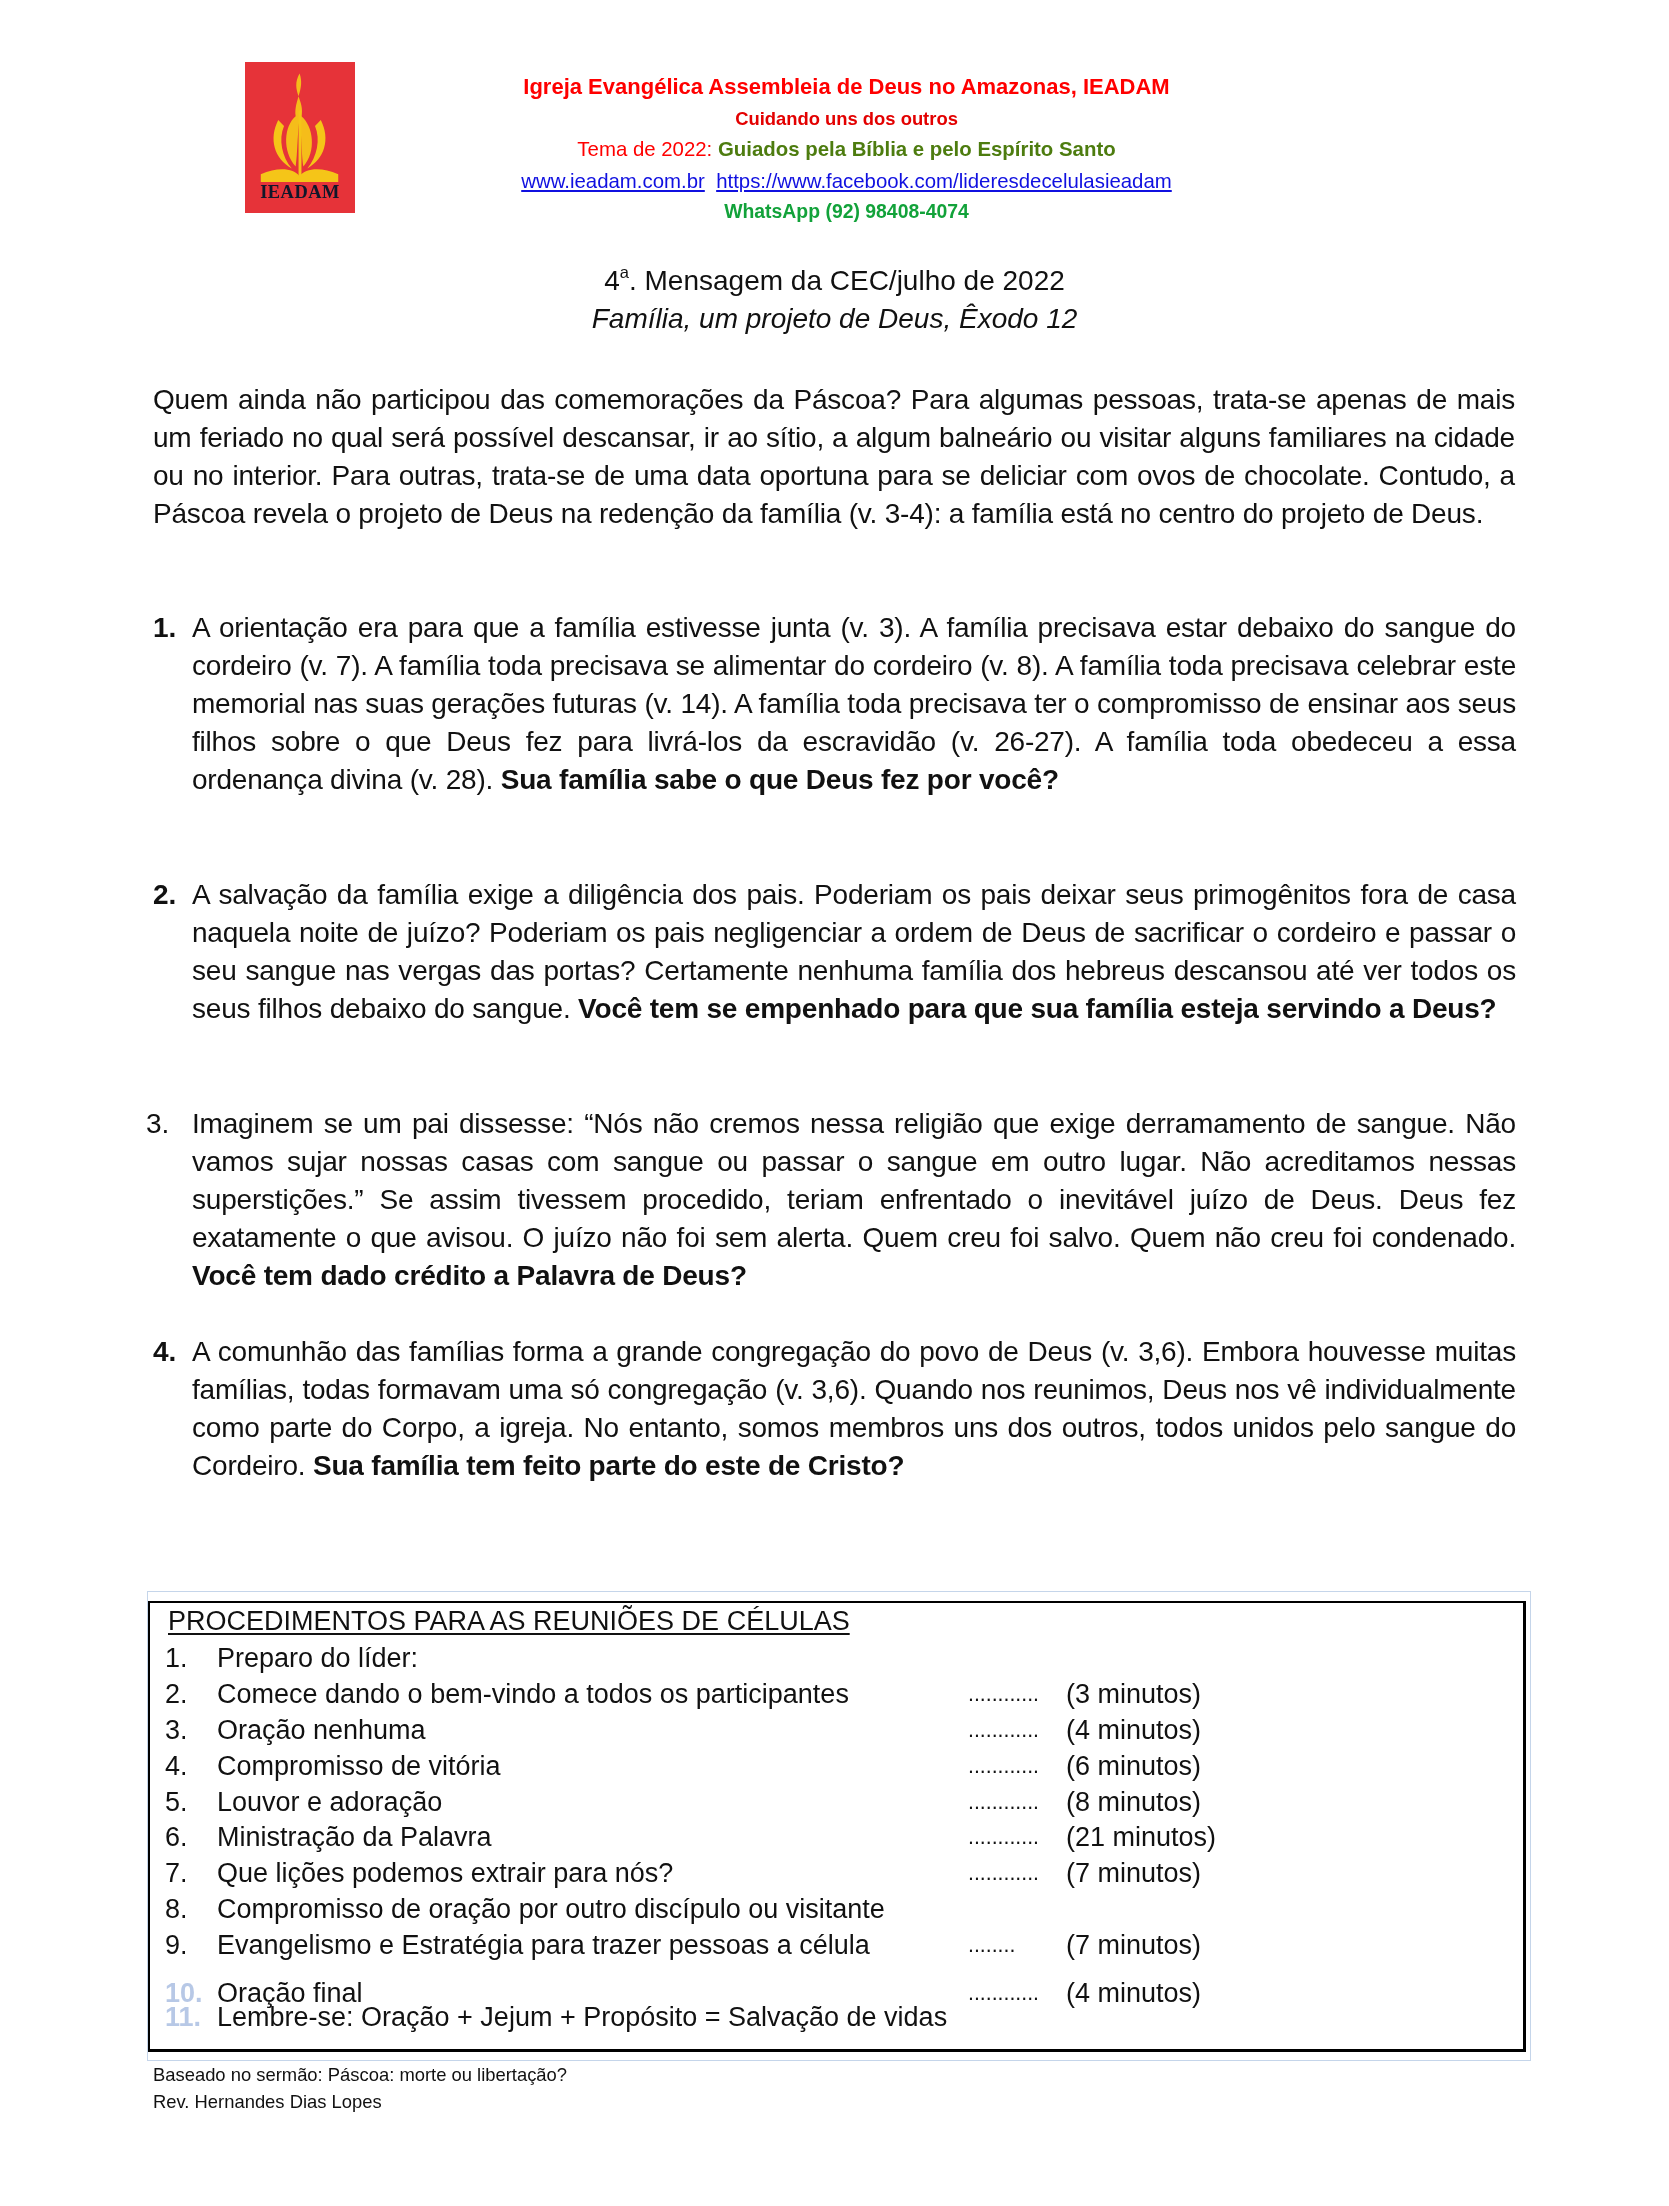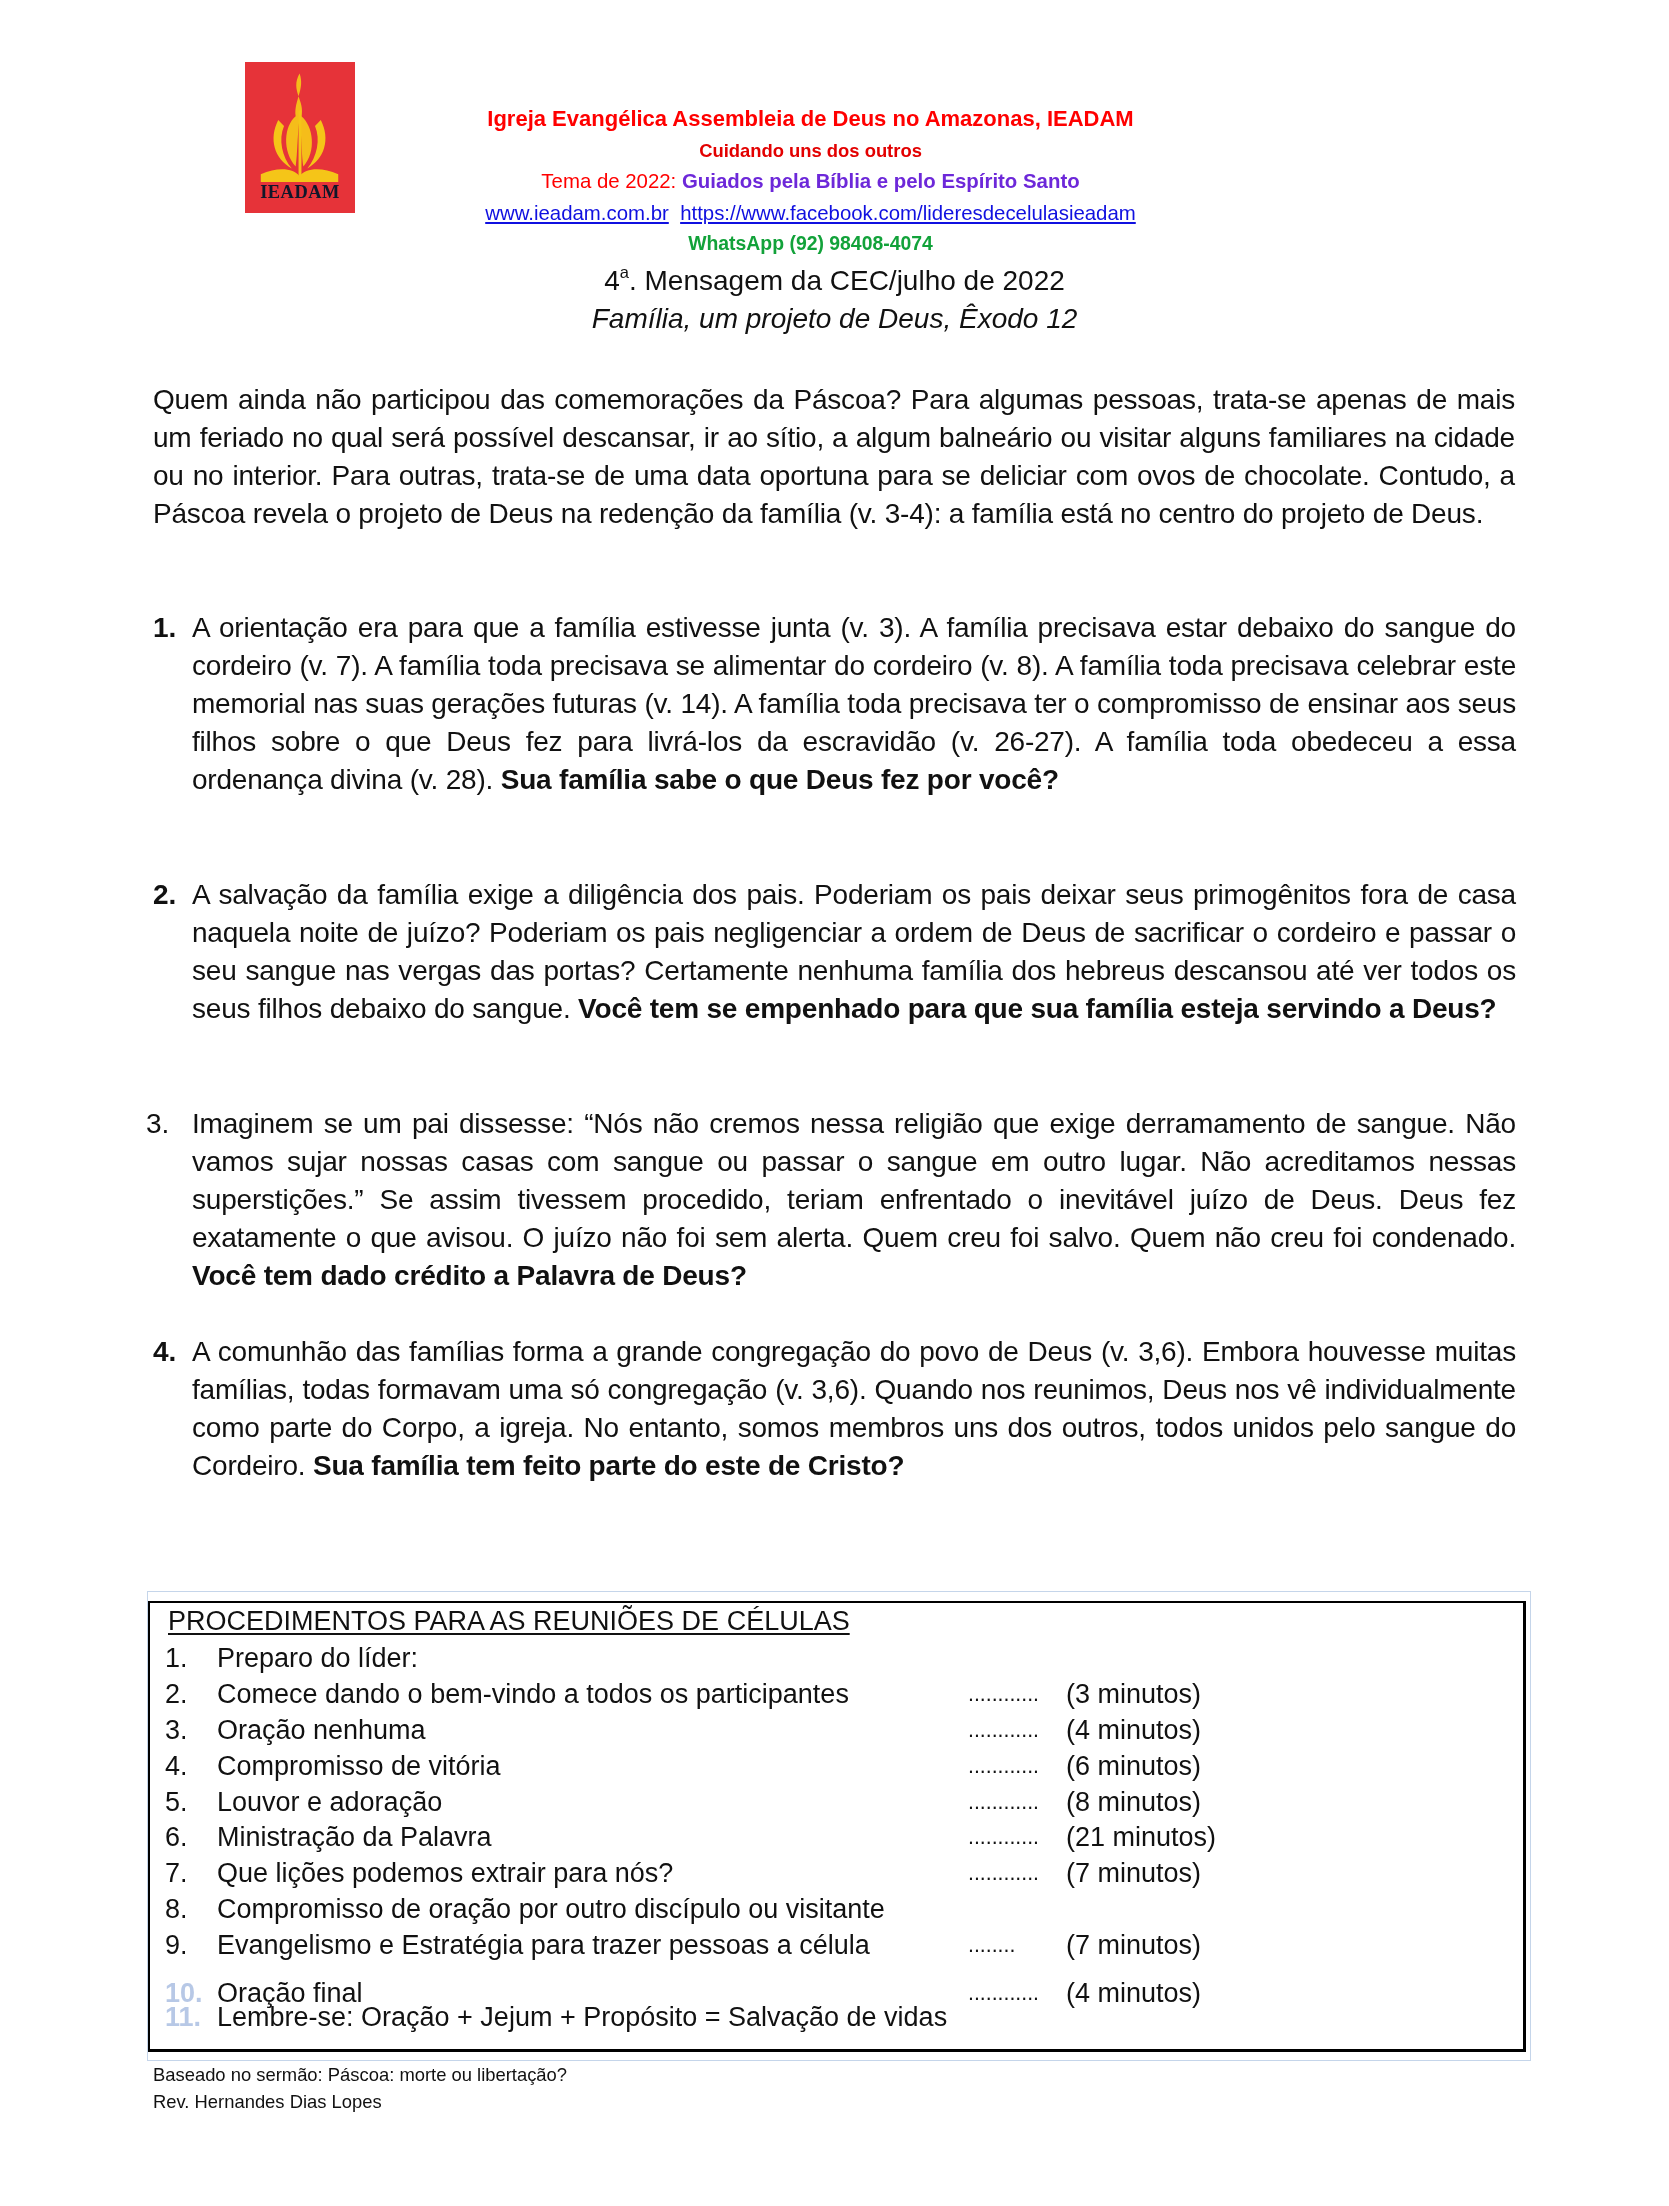--- a/index.html
+++ b/index.html
@@ -10,25 +10,25 @@
     .logo {
       position: absolute; left: 245px; top: 62px; width: 110px; height: 151px;
       background: #e63339;
     }
     .logo svg { position: absolute; left: 0; top: 0; }
     .logo-text {
       position: absolute; left: 0; right: 0; bottom: 9.7px; text-align: center;
       font-family: "Liberation Serif", serif; font-weight: bold; color: #0f172a;
       font-size: 18.4px; letter-spacing: 0.5px;
     }
-    .hdr { position: absolute; left: 403px; width: 815px; text-align: center; font-family: "Liberation Sans", sans-serif; line-height: 1; margin-top: 32px; }
+    .hdr { position: absolute; left: 439px; width: 815px; text-align: center; font-family: "Liberation Sans", sans-serif; line-height: 1; }
     .hdr-title { top: 76px; font-size: 22px; font-weight: bold; color: #ff0000; }
     .hdr-motto { top: 110px; font-size: 18.4px; font-weight: bold; color: #e30000; }
     .hdr-theme { top: 139px; font-size: 20.4px; color: #ff0000; }
-    .hdr-theme .theme-value { color: #6d28d9; font-weight: bold; }
+    .hdr-theme .theme-value { color: #4d7c0f; font-weight: bold; }
     .hdr-links { top: 171px; font-size: 20.4px; color: #1010e0; }
     .hdr-links a { color: #1010e0; text-decoration: underline; }
     .hdr-whats { top: 202px; font-size: 19.4px; font-weight: bold; color: #12a23a; }
 
     
     .doc-title { position: absolute; left: 388px; width: 893px; text-align: center; font-size: 28px; color: #111; line-height: 1; }
     .title-1 { top: 264px; }
     .title-2 { top: 305px; font-style: italic; }
     .title-1 sup { font-size: 16.5px; vertical-align: 11.6px; }
 

